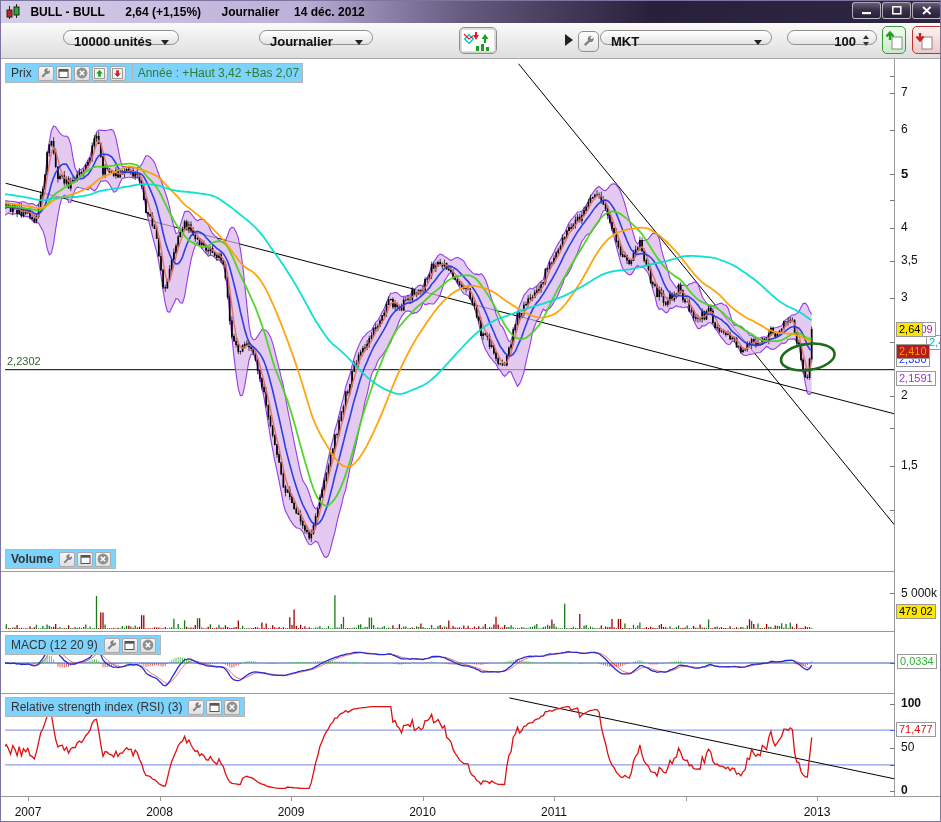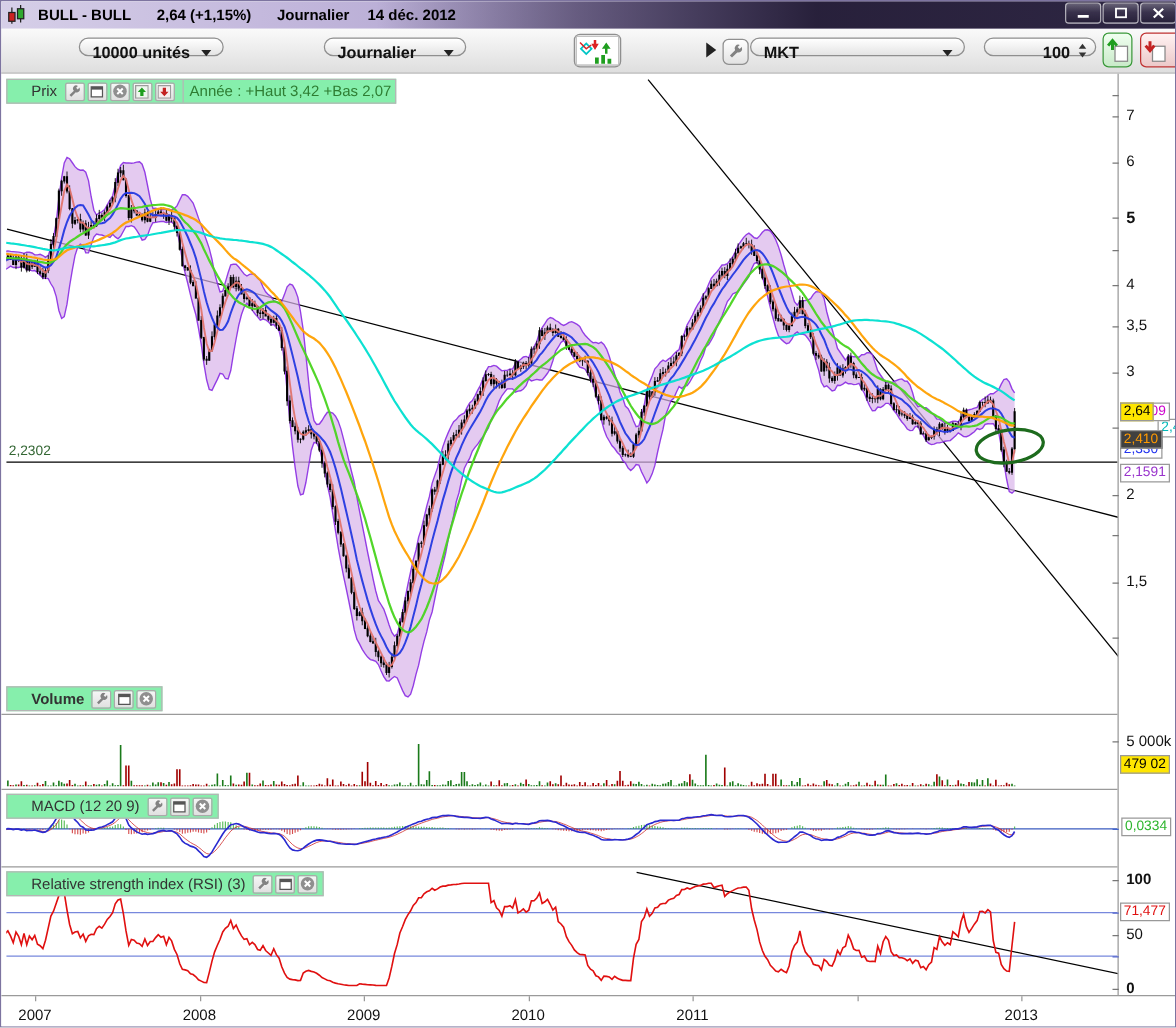--- a/index.html
+++ b/index.html
@@ -30,21 +30,21 @@
   .spin .arrows{position:absolute;right:7px;top:4px;display:flex;flex-direction:column;gap:3px;}
   .spin .arrows i{width:0;height:0;border-left:3.5px solid transparent;border-right:3.5px solid transparent;display:block;}
   .spin .up{border-bottom:4px solid #333;}
   .spin .dn{border-top:4px solid #333;}
   
   #chartRoot{position:absolute;left:0;top:58px;width:941px;height:764px;background:#fff;}
   .sep{position:absolute;left:0;width:893px;height:1px;background:#9a9a9a;}
   #gutterline{position:absolute;left:893px;top:0;width:1px;height:737px;background:#9a9a9a;}
   #axisline{position:absolute;left:0;top:737px;width:941px;height:1px;background:#9a9a9a;}
   .phead{position:absolute;left:4px;height:18px;display:flex;align-items:center;
-    border:1px solid #b5b5b5;background:#86efac;padding:0 3px 0 19px;font-size:12px;color:#333;z-index:6;}
+    border:1px solid #b5b5b5;background:#7dd3fc;padding:0 3px 0 5px;font-size:12px;color:#333;z-index:6;}
   .phead .ttl{margin-right:5px;white-space:nowrap;}
   .hicon{width:14px;height:13px;margin:0 1px;display:inline-flex;align-items:center;justify-content:center;
     border:1px solid #aaa;border-radius:2px;background:linear-gradient(#f6f6f6,#e0e0e0);cursor:pointer;}
   .pdivider{width:1px;height:18px;background:#b5b5b5;margin:0 5px;}
   .annot{color:#2e7d32;font-size:12px;white-space:nowrap;}
   #hlinelabel{position:absolute;left:6px;top:296px;color:#336633;font-size:11px;z-index:3;}
   #copyright{position:absolute;left:6px;top:491px;font-size:12px;color:#3a8a3a;white-space:nowrap;z-index:3;}
   #copyright .it{font-style:italic;margin-left:6px;}
   .glabel{position:absolute;font-size:11px;line-height:13px;border:1px solid #999;background:#fff;
     padding:0 2px;white-space:nowrap;}
@@ -308,21 +308,21 @@
       <div class="gtick" style="left: 889px; top: 406.618px;"></div>
       <div class=" atxt" style="left: 900px; top: 398.618px;">1,5</div>
       <div class="gtick" style="left: 889px; top: 17.295px;"></div>
       <div class="gtick" style="left: 889px; top: 140.864px;"></div>
       <div class="gtick" style="left: 889px; top: 283.049px;"></div>
       <div class="gtick" style="left: 889px; top: 369.329px;"></div>
       <div class="gtick" style="left: 889px; top: 450.722px;"></div>
       <div class="glabel" style="left: 895px; top: 293.084px; color: rgb(34, 51, 238); background: rgb(255, 255, 255); z-index: 1;">2,330</div>
       <div class="glabel" style="left: 895px; top: 276.243px; color: rgb(0, 185, 185); background: rgb(255, 255, 255); z-index: 2; margin-left: 30px;">2,498</div>
       <div class="glabel" style="left: 895px; top: 311.512px; color: rgb(153, 51, 204); background: rgb(255, 255, 255); z-index: 2;">2,1591</div>
-      <div class="glabel" style="left: 895px; top: 284.918px; color: rgb(255, 154, 0); background: #404040; z-index: 3;">2,410</div>
+      <div class="glabel" style="left: 895px; top: 284.918px; color: rgb(255, 154, 0); background: #b91c1c; z-index: 3;">2,410</div>
       <div class="glabel" style="left: 895px; top: 262.786px; color: rgb(204, 0, 204); background: rgb(255, 255, 255); z-index: 3;">2,6409</div>
       <div class="glabel" style="left: 895px; top: 262.786px; color: rgb(0, 0, 0); background: rgb(255, 230, 0); z-index: 4;">2,64</div>
       <div class="gtick" style="left: 889px; top: 534px;"></div>
       <div class="atxt" style="left: 900px; top: 527px;">5 000k</div>
       <div class="glabel" style="left: 895px; top: 545px; background: rgb(255, 230, 0); color: rgb(0, 0, 0); z-index: 2;">479 02</div>
       <div class="gtick" style="left: 889px; top: 604px; background: rgb(68, 102, 204);"></div>
       <div class="glabel" style="left: 896px; top: 595.163px; color: rgb(45, 181, 45);">0,0334</div>
       <div class="gtick" style="left: 889px; top: 645px;"></div>
       <div class=" atxt" style="left: 900px; top: 637px; font-weight: bold;">100</div>
       <div class="gtick" style="left: 889px; top: 688.5px;"></div>

